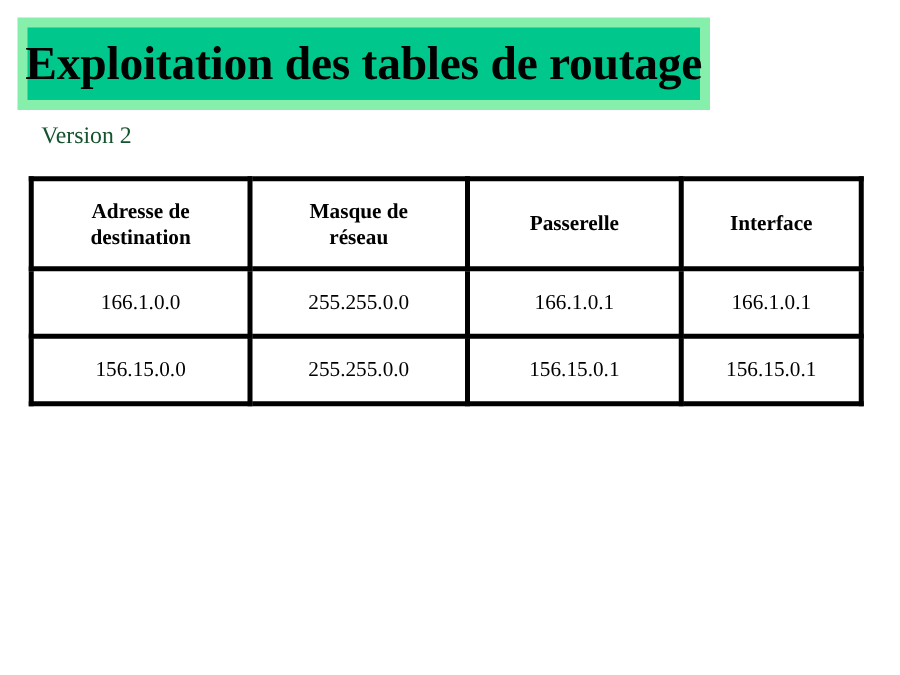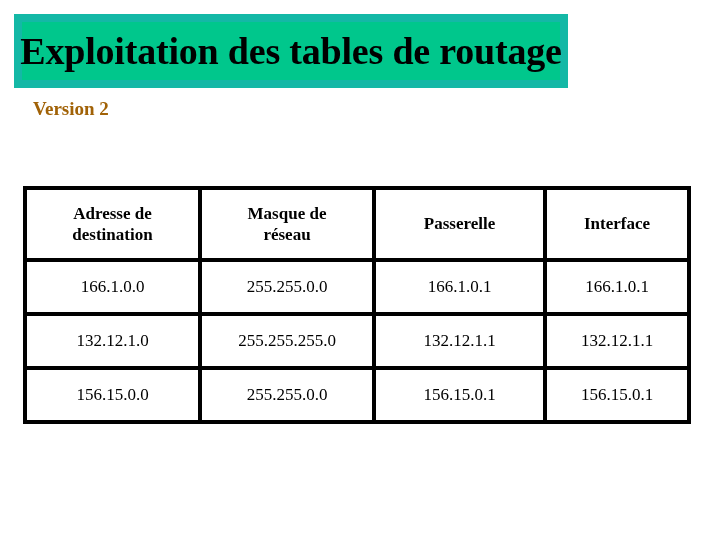--- a/index.html
+++ b/index.html
@@ -15,21 +15,21 @@
     position: relative;
   }
 
   
   .title-banner {
     position: absolute;
     left: 14px;
     top: 14px;
     width: 554px;
     height: 74px;
-    background: #14b8a6;
+    background: #86efac;
     box-sizing: border-box;
     padding: 8px;
   }
   .title-banner-inner {
     width: 100%;
     height: 100%;
     background: #00C78C;
     box-sizing: border-box;
     display: flex;
     align-items: center;
@@ -44,33 +44,32 @@
     white-space: nowrap;
     letter-spacing: -0.2px;
   }
 
   
   .subtitle {
     position: absolute;
     left: 33px;
     top: 98px;
     font-family: "Liberation Serif", "DejaVu Serif", serif;
-    font-weight: bold;
+    font-weight: normal;
     font-size: 19px;
-    color: #a16207;
+    color: #14532d;
     white-space: nowrap;
   }
 
   
   .table-wrap {
     position: absolute;
     left: 23px;
     top: 141px;
     width: 664px;
-    margin-top: 45px;
   }
   table.routing-table {
     border-collapse: collapse;
     width: 664px;
     table-layout: fixed;
     background: #ffffff;
   }
   table.routing-table th,
   table.routing-table td {
     border: 4px solid #000000;
@@ -138,26 +137,20 @@
       </tr>
     </thead>
     <tbody>
       <tr>
         <td>166.1.0.0</td>
         <td>255.255.0.0</td>
         <td>166.1.0.1</td>
         <td>166.1.0.1</td>
       </tr>
       <tr>
-        <td>132.12.1.0</td>
-        <td>255.255.255.0</td>
-        <td>132.12.1.1</td>
-        <td>132.12.1.1</td>
-      </tr>
-      <tr>
         <td>156.15.0.0</td>
         <td>255.255.0.0</td>
         <td>156.15.0.1</td>
         <td>156.15.0.1</td>
       </tr>
     </tbody>
   </table>
 </div>
 
 </body></html>

